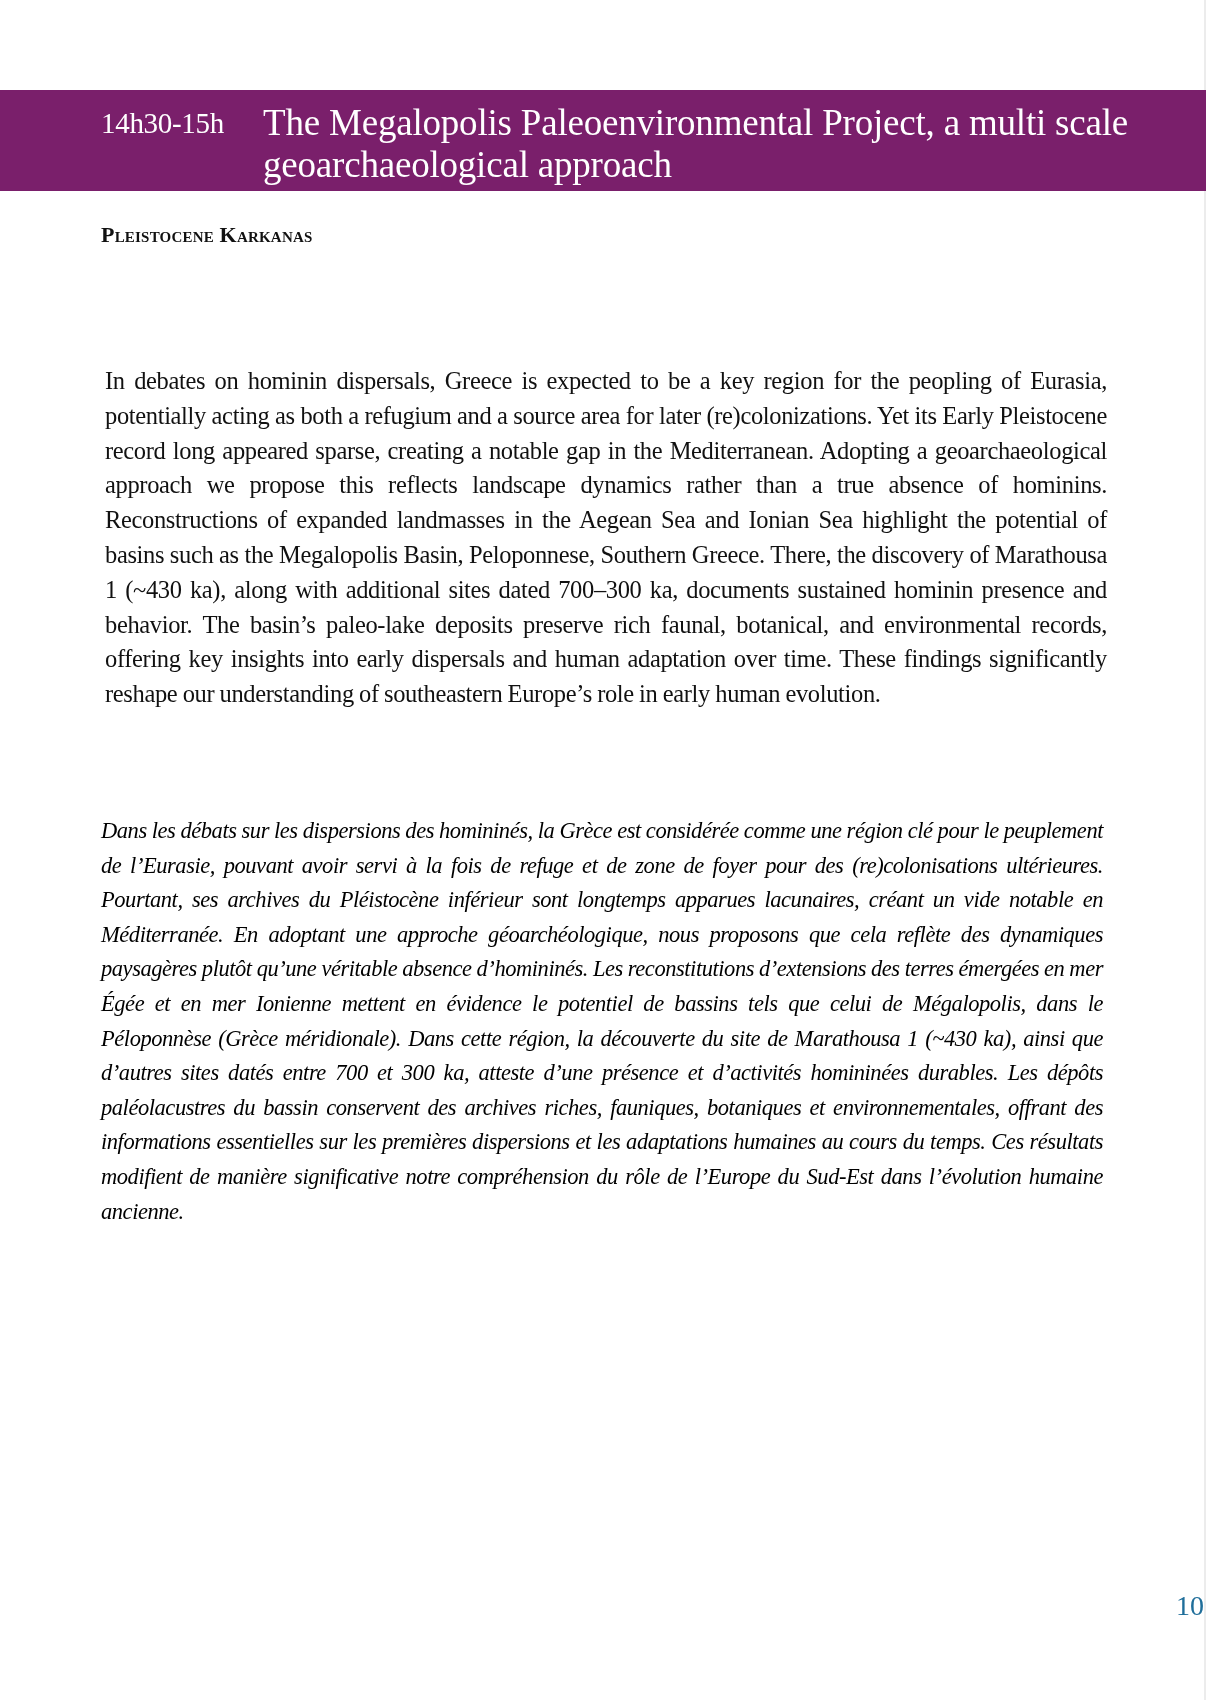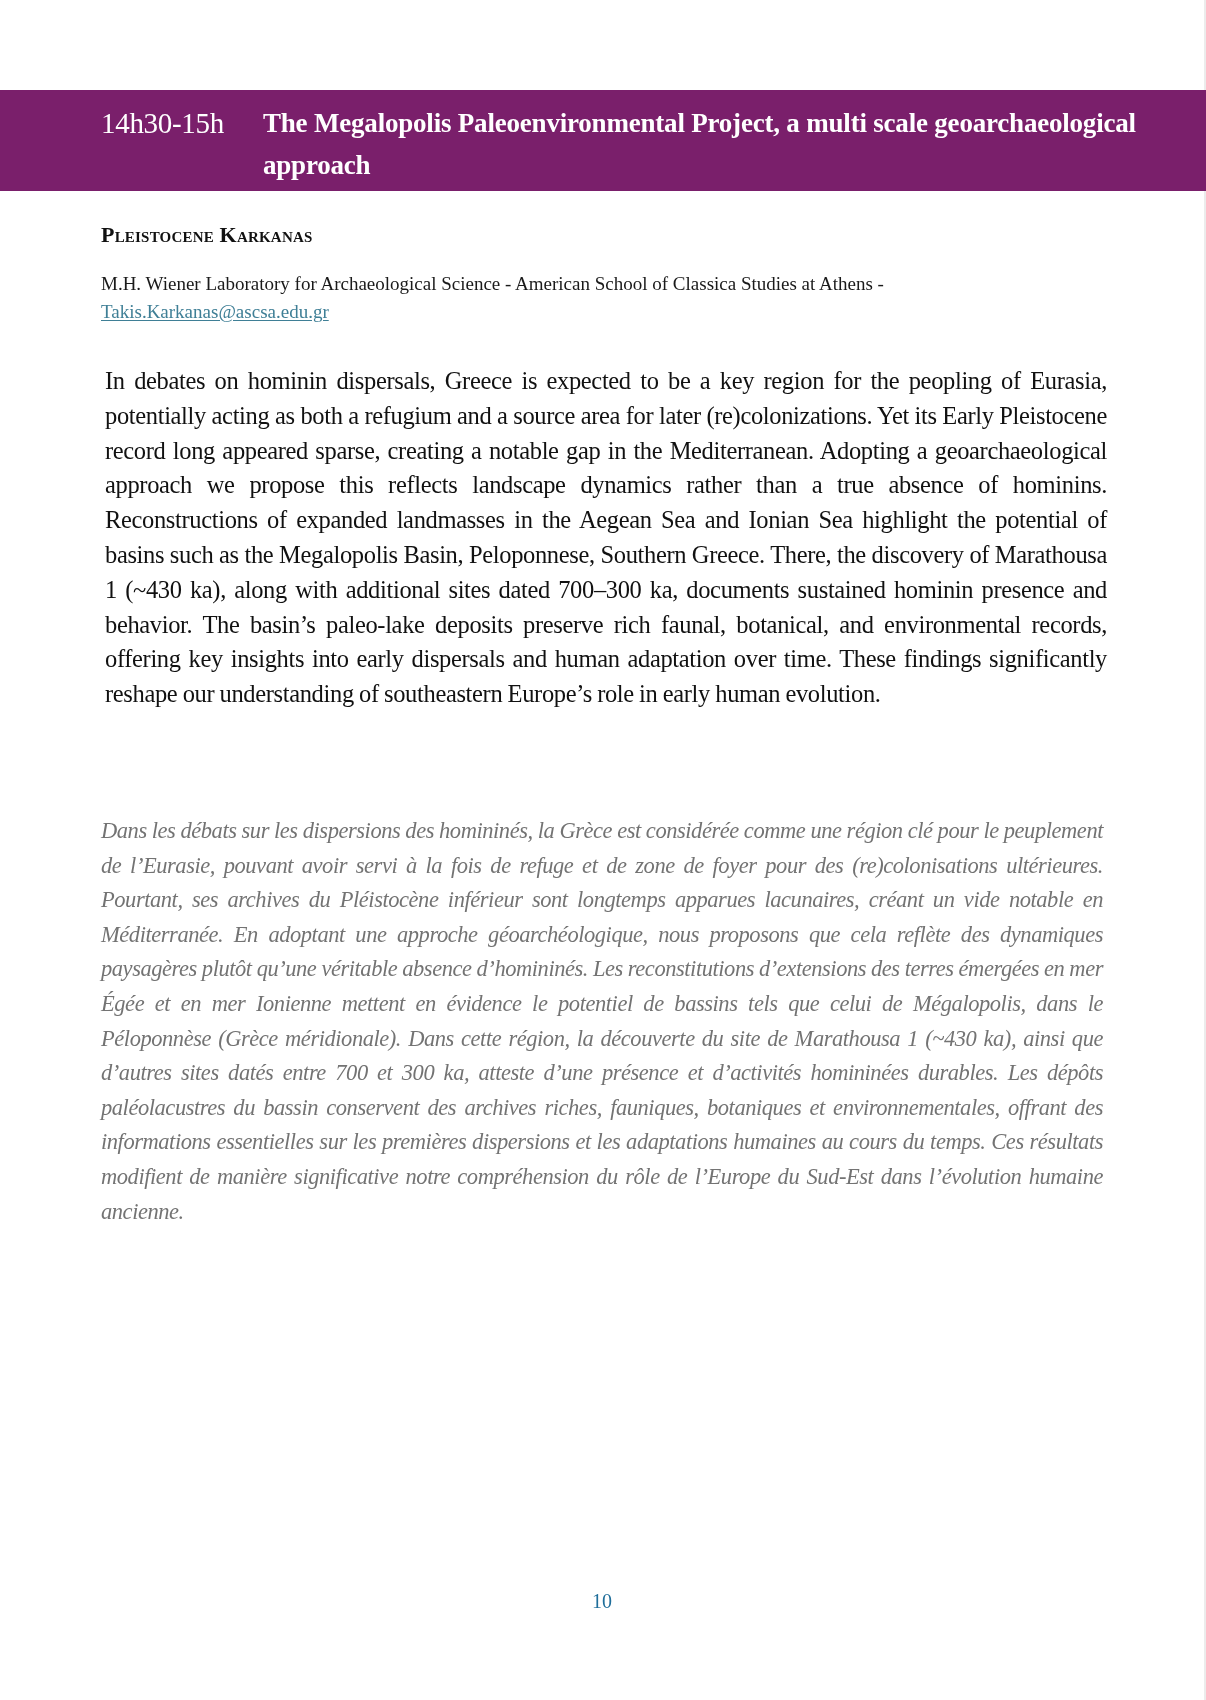--- a/index.html
+++ b/index.html
@@ -13,21 +13,21 @@
     background: #7A1F6B; color: #ffffff; padding-left: 12px;
   }
   .banner .time {
     position: absolute; left: 101px; top: 12px;
     font-family: "Liberation Serif", "DejaVu Serif", serif;
     font-size: 29px; line-height: 42px; font-weight: normal; letter-spacing: -0.3px;
   }
   .banner .title {
     position: absolute; left: 263px; top: 12px; width: 900px;
     font-family: "Liberation Serif", "DejaVu Serif", serif;
-    font-size: 27px; line-height: 42px; font-weight: bold; letter-spacing: -0.2px;
+    font-size: 37px; line-height: 42px; font-weight: normal; letter-spacing: -0.2px;
   }
   .author {
     position: absolute; left: 101px; top: 222px;
     font-family: "Liberation Serif", "DejaVu Serif", serif;
     font-size: 22px; font-weight: bold; font-variant: small-caps; color: #111;
     letter-spacing: 0.2px;
   }
   .affil {
     position: absolute; left: 101px; top: 270px; width: 1010px;
     font-family: "Liberation Serif", "DejaVu Serif", serif;
@@ -38,45 +38,41 @@
   }
   .para-en {
     position: absolute; left: 101px; top: 360px; width: 1002px;
     font-family: "Liberation Serif", "DejaVu Serif", serif;
     font-size: 24.5px; line-height: 34.8px; color: #111;
     text-align: justify; margin: 4px; letter-spacing: -0.35px; word-spacing: -0.5px;
   }
   .para-fr {
     position: absolute; left: 101px; top: 814px; width: 1002px;
     font-family: "Liberation Serif", "DejaVu Serif", serif;
-    font-size: 22.5px; line-height: 34.6px; color: #737373; font-style: italic;
+    font-size: 22.5px; line-height: 34.6px; color: #000000; font-style: italic;
     text-align: justify; margin: 0; letter-spacing: -0.45px; word-spacing: -0.8px;
   }
   .page-number {
-    position: absolute; left: 0; width: 1204px; top: 1590px; text-align: center;
+    position: absolute; left: 0; width: 1204px; top: 1590px; text-align: right;
     font-family: "Liberation Serif", "DejaVu Serif", serif;
-    font-size: 20px; color: #1F6E9A;
+    font-size: 28px; color: #1F6E9A;
   }
 </style>
 </head>
 <body>
 
 <div class="page">
 
   <div class="banner">
     <div class="time">14h30-15h</div>
     <div class="title">The Megalopolis Paleoenvironmental Project, a multi scale geoarchaeological approach</div>
   </div>
 
   <div class="author">Pleistocene Karkanas</div>
 
-  <div class="affil">
-    <span>M.H. Wiener Laboratory for Archaeological Science - American School of Classica Studies at Athens -</span><br>
-    <a title="Takis.Karkanas@ascsa.edu.gr">Takis.Karkanas@ascsa.edu.gr</a>
-  </div>
 
   <p class="para-en">In debates on hominin dispersals, Greece is expected to be a key region for the peopling of Eurasia, potentially acting as both a refugium and a source area for later (re)colonizations. Yet its Early Pleistocene record long appeared sparse, creating a notable gap in the Mediterranean. Adopting a geoarchaeological approach we propose this reflects landscape dynamics rather than a true absence of hominins. Reconstructions of expanded landmasses in the Aegean Sea and Ionian Sea highlight the potential of basins such as the Megalopolis Basin, Peloponnese, Southern Greece. There, the discovery of Marathousa 1 (~430 ka), along with additional sites dated 700–300 ka, documents sustained hominin presence and behavior. The basin’s paleo-lake deposits preserve rich faunal, botanical, and environmental records, offering key insights into early dispersals and human adaptation over time. These findings significantly reshape our understanding of southeastern Europe’s role in early human evolution.</p>
 
   <p class="para-fr">Dans les débats sur les dispersions des homininés, la Grèce est considérée comme une région clé pour le peuplement de l’Eurasie, pouvant avoir servi à la fois de refuge et de zone de foyer pour des (re)colonisations ultérieures. Pourtant, ses archives du Pléistocène inférieur sont longtemps apparues lacunaires, créant un vide notable en Méditerranée. En adoptant une approche géoarchéologique, nous proposons que cela reflète des dynamiques paysagères plutôt qu’une véritable absence d’homininés. Les reconstitutions d’extensions des terres émergées en mer Égée et en mer Ionienne mettent en évidence le potentiel de bassins tels que celui de Mégalopolis, dans le Péloponnèse (Grèce méridionale). Dans cette région, la découverte du site de Marathousa 1 (~430 ka), ainsi que d’autres sites datés entre 700 et 300 ka, atteste d’une présence et d’activités homininées durables. Les dépôts paléolacustres du bassin conservent des archives riches, fauniques, botaniques et environnementales, offrant des informations essentielles sur les premières dispersions et les adaptations humaines au cours du temps. Ces résultats modifient de manière significative notre compréhension du rôle de l’Europe du Sud-Est dans l’évolution humaine ancienne.</p>
 
   <div class="page-number">10</div>
 
 </div>
 
 </body></html>

